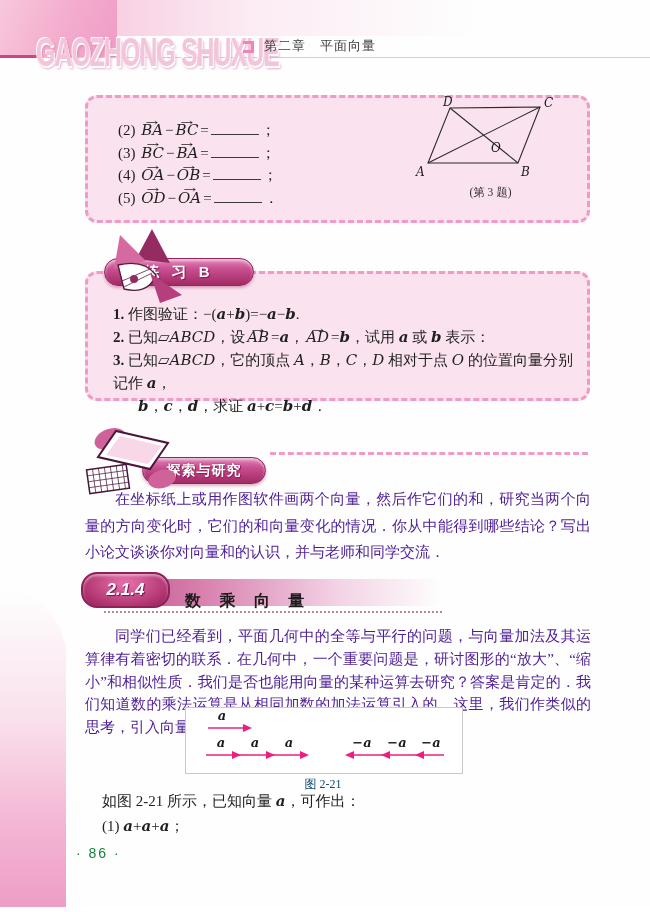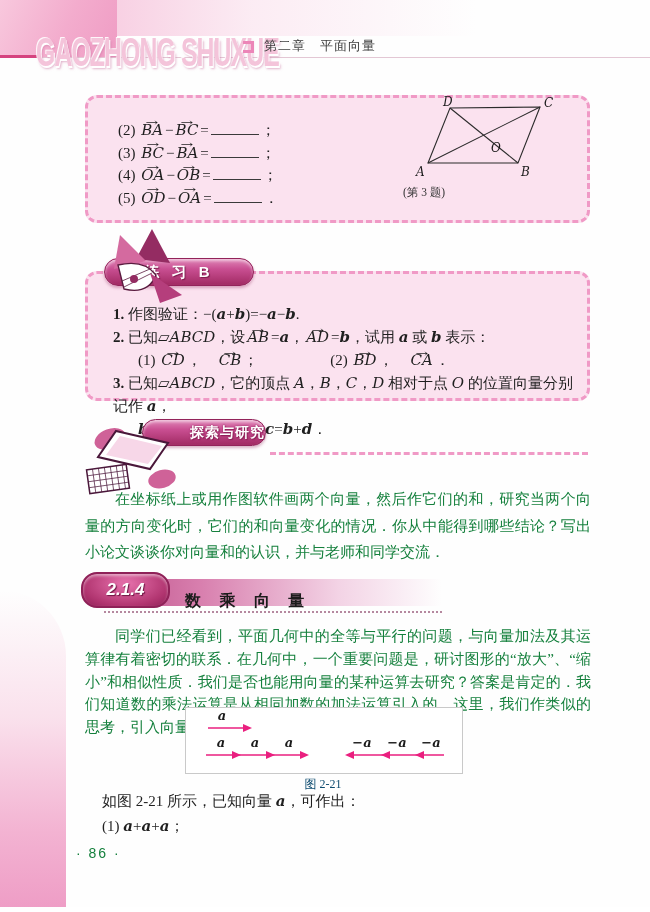--- a/index.html
+++ b/index.html
@@ -34,50 +34,50 @@
   .i{font-style:italic;font-family:"DejaVu Serif",serif;}
   .b{font-style:italic;font-weight:bold;font-family:"DejaVu Serif",serif;}
   .v{font-style:italic;font-family:"DejaVu Serif",serif;position:relative;display:inline-block;padding:0 2px;}
   .v::after{content:"→";position:absolute;left:50%;top:-0.72em;transform:translateX(-50%) scaleX(1.5);
     font-size:0.68em;font-style:normal;font-weight:normal;}
   .blank{display:inline-block;width:48px;height:1em;border-bottom:1.4px solid #3a3a3a;margin:0 2px;vertical-align:baseline;}
   .gap{display:inline-block;width:72px;}
   
   #fig3{position:absolute;left:403px;top:96px;width:175px;}
   #fig3 svg{display:block;}
-  .figcap{font-size:11.5px;color:#333;margin-top:3px;}
+  .figcap{text-align:center;font-size:11.5px;color:#333;margin-top:3px;}
   .geo{stroke:#2b2b2b;stroke-width:1.1;fill:none;}
   .fig-label{font:italic 12px "DejaVu Serif",serif;fill:#1a1a1a;}
   
   .pill{position:absolute;border-radius:15px;color:#fff;text-align:center;
     font-family:"Liberation Sans","DejaVu Sans",sans-serif;font-weight:bold;
     background:linear-gradient(180deg,#e087b8 0%,#c94f92 38%,var(--badge-dark) 100%);
     box-shadow:inset 0 2px 3px rgba(255,255,255,.55),0 2px 3px rgba(150,40,95,.35);
     border:1px solid #93235a;}
   #practice-pill{left:104px;top:258px;width:148px;height:26px;line-height:26px;font-size:15px;letter-spacing:4px;
     text-shadow:1px 1px 1px #7a1c4b;z-index:3;}
-  #explore-pill{left:142px;top:419px;width:122px;height:25px;line-height:25px;font-size:14px;letter-spacing:1px;
-    text-shadow:0 0 2px #8c2057,1px 1px 1px #8c2057;z-index:3;text-align:right;}
+  #explore-pill{left:142px;top:457px;width:122px;height:25px;line-height:25px;font-size:14px;letter-spacing:1px;
+    text-shadow:0 0 2px #8c2057,1px 1px 1px #8c2057;z-index:3;}
   #practice-icon{position:absolute;left:90px;top:229px;z-index:4;}
   #explore-icon{position:absolute;left:82px;top:423px;z-index:4;}
   #explore-dash{position:absolute;left:270px;top:452px;width:318px;height:0;
     border-top:3px dashed var(--box-border);}
   
   #sec-bar{position:absolute;left:97px;top:579px;width:345px;height:27px;border-radius:3px;
     background:linear-gradient(to right,#bb4c86 0%,#d87fae 30%,#f3d3e5 70%,rgba(255,255,255,0) 100%);}
   #sec-title{position:absolute;left:88px;top:12px;font-family:"Liberation Sans","DejaVu Sans",sans-serif;
     font-size:16px;font-weight:bold;color:#1c1c1c;letter-spacing:7px;white-space:nowrap;}
   #sec-badge{position:absolute;left:81px;top:572px;width:85px;height:32px;border-radius:16px;
     background:radial-gradient(ellipse at 50% 30%,#e06aa5 10%,#b13570 70%,#8f2158 100%);
     border:2px solid #8f2158;color:#fff;text-align:center;line-height:32px;
     font-family:"Liberation Sans","DejaVu Sans",sans-serif;font-size:17px;font-weight:bold;font-style:italic;
     text-shadow:1px 1px 1px #6e1743;z-index:3;box-shadow:inset 0 2px 3px rgba(255,255,255,.5);}
   #sec-dots{position:absolute;left:104px;top:611px;width:338px;height:0;border-top:2px dotted #b5889f;}
   
-  .para{position:absolute;left:85px;width:506px;font-size:15px;text-align:justify;text-indent:2em;color:#15803d;}
+  .para{position:absolute;left:85px;width:506px;font-size:15px;text-align:justify;text-indent:2em;color:#4c1d95;}
   #explore-para{top:486px;line-height:26.5px;}
   #sec-para{top:625px;line-height:22.8px;}
   
   #fig221{position:absolute;left:185px;top:707px;width:276px;height:65px;background:#fff;border:1px solid #c9c9c9;}
   .arrow-line{stroke:var(--accent);stroke-width:1.6;}
   .arrow-head{fill:var(--accent);}
   .vlabel{font:bold italic 13px "DejaVu Serif",serif;fill:#1a1a1a;}
   #fig221-cap{position:absolute;left:185px;top:776px;width:276px;text-align:center;font-size:12px;color:#0c4a6e;}
   .bodyline{position:absolute;left:102px;font-size:15px;line-height:22px;}
   #page-num{position:absolute;left:76px;top:845px;font-family:"Liberation Sans","DejaVu Sans",sans-serif;
@@ -125,21 +125,20 @@
     <path d="M62 0 L80 34 L46 30 Z" fill="#942c62"></path>
     <path d="M30 6 L56 32 L24 40 Z" fill="#d46a9f"></path>
     <path d="M28 36 Q54 30 66 46 Q58 66 34 60 Z" fill="#ffffff" stroke="#5a1b3f" stroke-width="1.4"></path>
     <path d="M34 58 L62 44 M32 52 L60 40" stroke="#5a1b3f" stroke-width="0.8" fill="none"></path>
     <path d="M60 44 L92 66 L70 74 Z" fill="#b53e7c"></path>
     <circle cx="44" cy="50" r="4" fill="#942c62"></circle>
   </svg>
   <div id="practice-box" class="pinkbox">
     <div class="prline"><span class="num">1.</span><span> 作图验证：−(</span><span class="b">a</span><span>+</span><span class="b">b</span><span>)=−</span><span class="b">a</span><span>−</span><span class="b">b</span><span>.</span></div>
     <div class="prline"><span class="num">2.</span><span> 已知▱</span><span class="i">ABCD</span><span>，设</span><span class="v">AB</span><span>=</span><span class="b">a</span><span>，</span><span class="v">AD</span><span>=</span><span class="b">b</span><span>，试用 </span><span class="b">a</span><span> 或 </span><span class="b">b</span><span> 表示：</span></div>
-    <div class="prline cont"><span>(1) </span><span class="v">CD</span><span>，　</span><span class="v">CB</span><span>；</span><span class="gap"></span><span>(2) </span><span class="v">BD</span><span>，　</span><span class="v">CA</span><span>．</span></div>
     <div class="prline"><span class="num">3.</span><span> 已知▱</span><span class="i">ABCD</span><span>，它的顶点 </span><span class="i">A</span><span>，</span><span class="i">B</span><span>，</span><span class="i">C</span><span>，</span><span class="i">D</span><span> 相对于点 </span><span class="i">O</span><span> 的位置向量分别记作 </span><span class="b">a</span><span>，</span></div>
     <div class="prline cont"><span class="b">b</span><span>，</span><span class="b">c</span><span>，</span><span class="b">d</span><span>，求证 </span><span class="b">a</span><span>+</span><span class="b">c</span><span>=</span><span class="b">b</span><span>+</span><span class="b">d</span><span>．</span></div>
   </div>
 
   <svg id="explore-icon" width="105" height="78" viewBox="0 0 105 78">
     <ellipse cx="28" cy="16" rx="16" ry="10" fill="#cf6298" transform="rotate(-20 28 16)"></ellipse>
     <ellipse cx="80" cy="56" rx="14" ry="9" fill="#cf6298" transform="rotate(-15 80 56)"></ellipse>
     <polygon points="34,8 86,20 68,46 16,34" fill="#ffffff" stroke="#4a173a" stroke-width="2"></polygon>
     <polygon points="38,13 80,23 66,41 24,32" fill="#f7d7e8"></polygon>
     <g transform="rotate(-8 26 56)">

